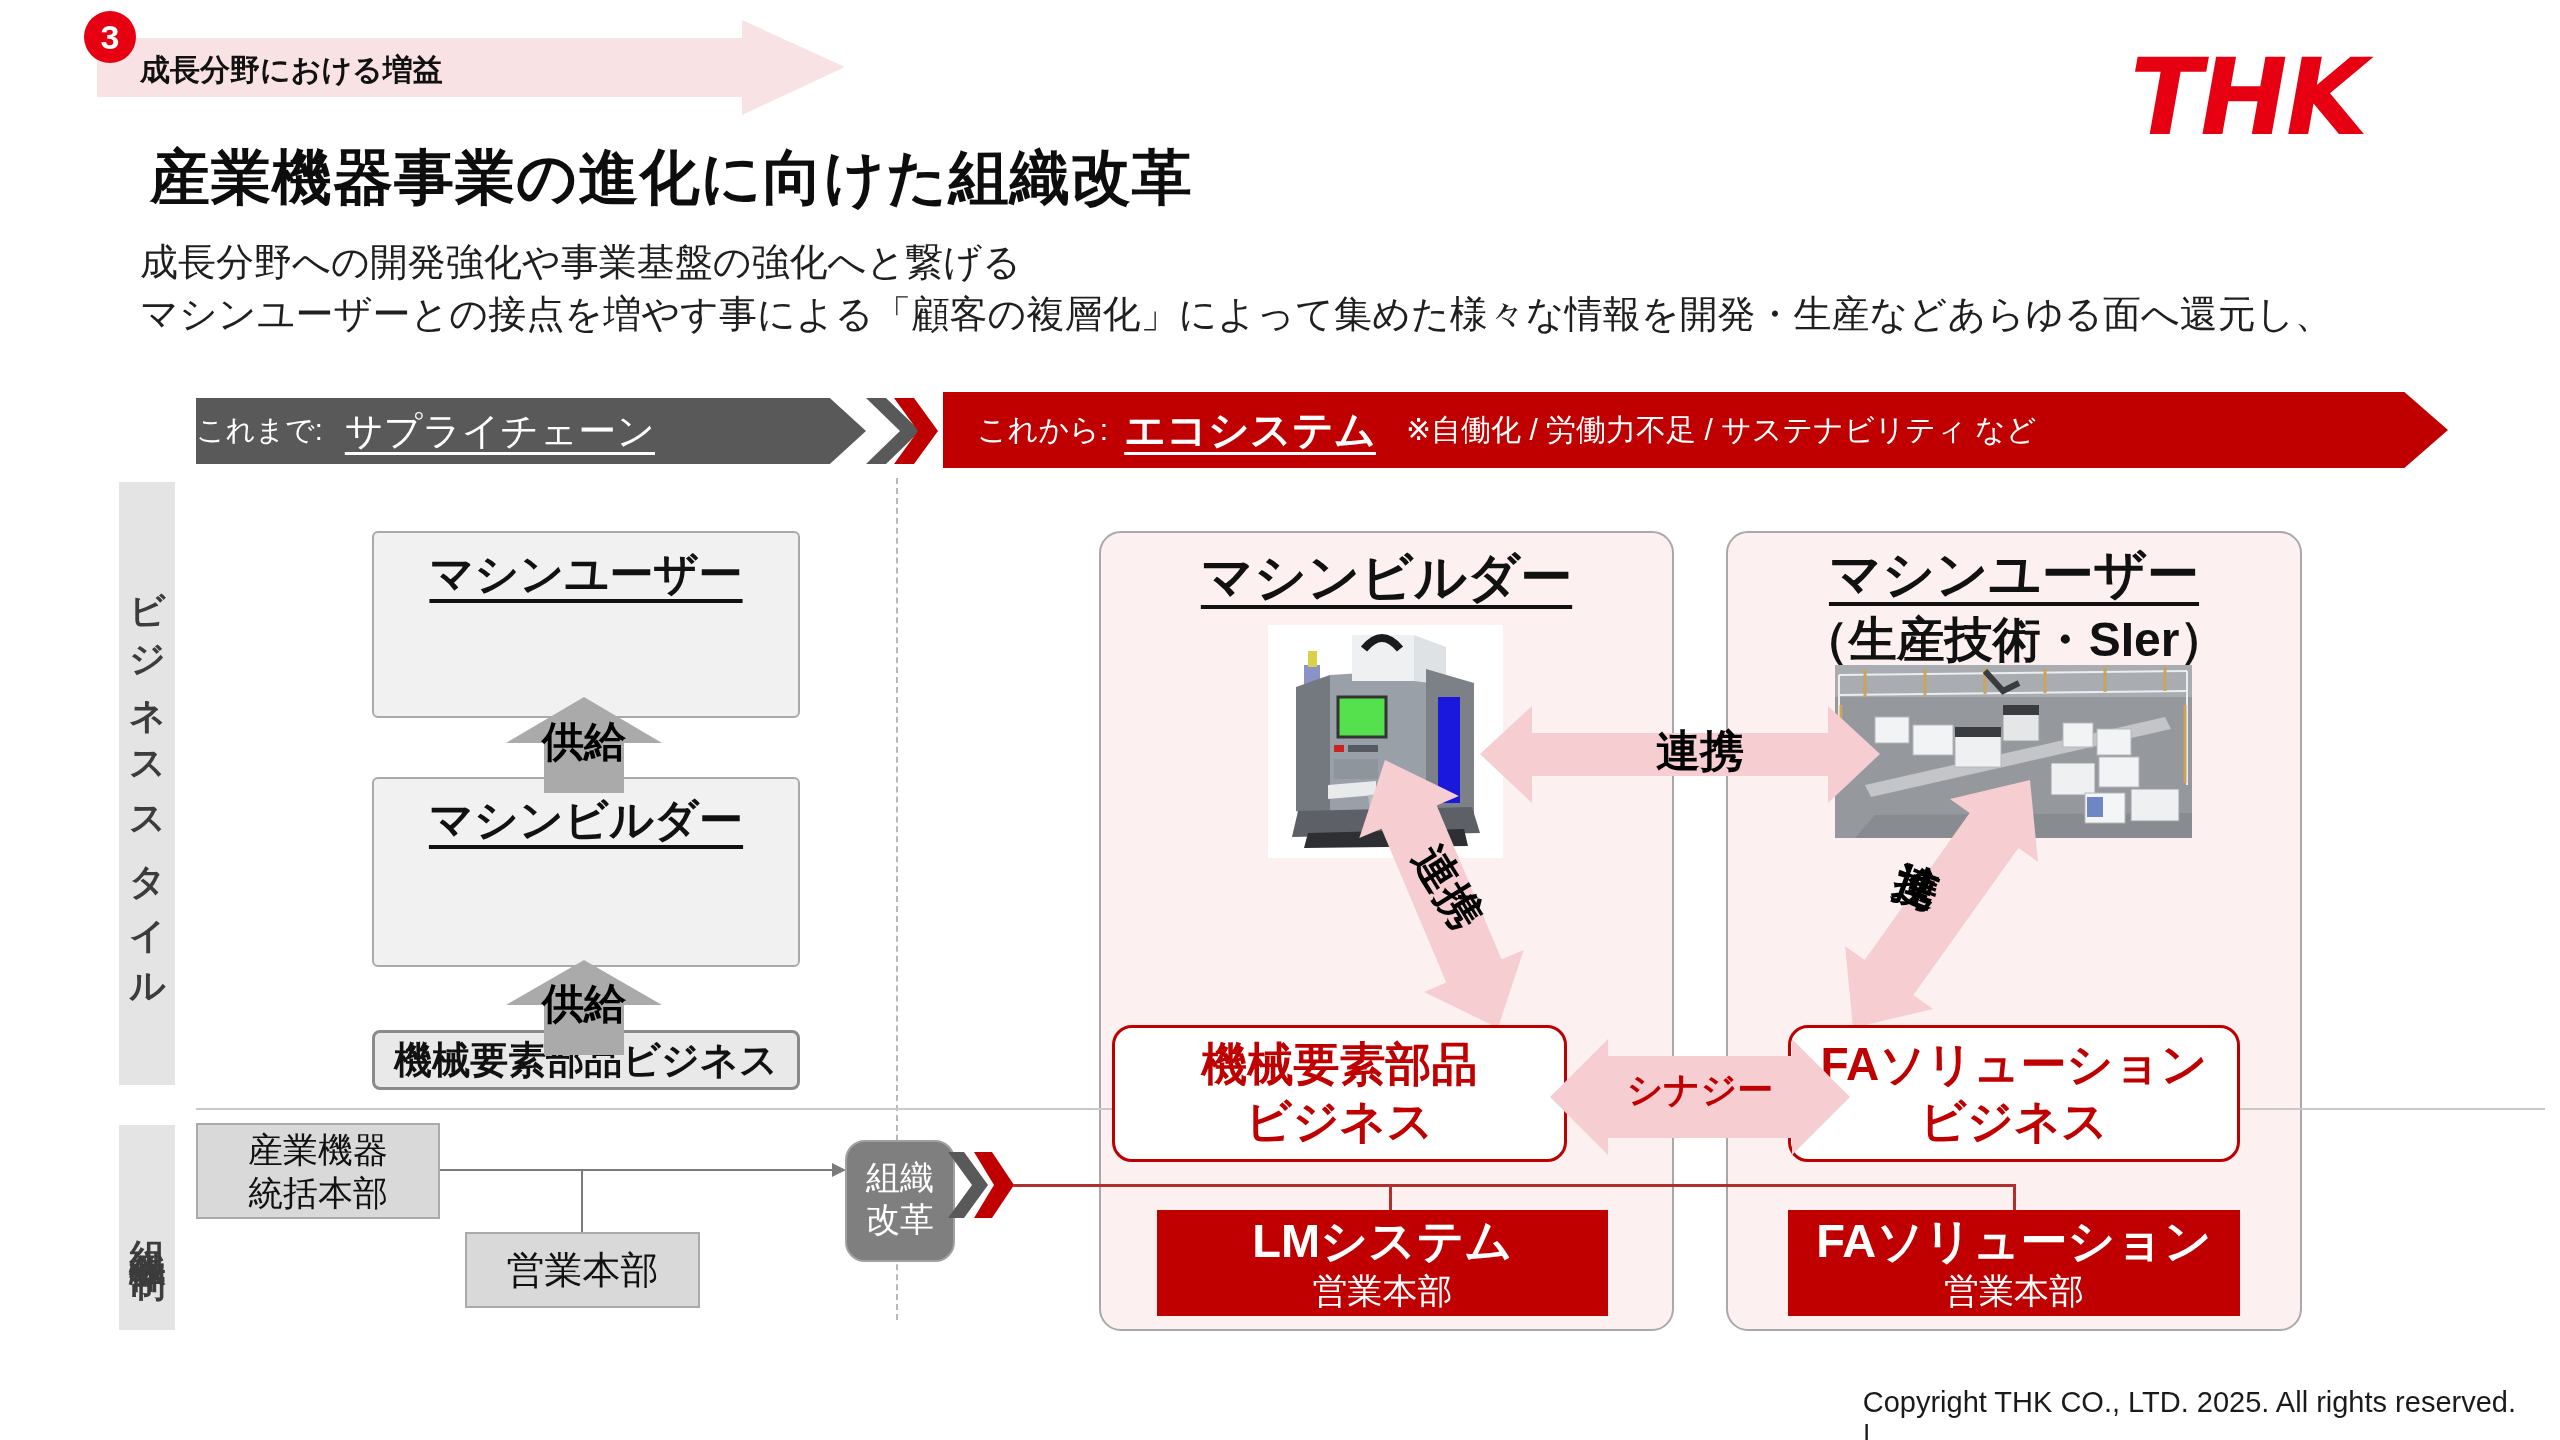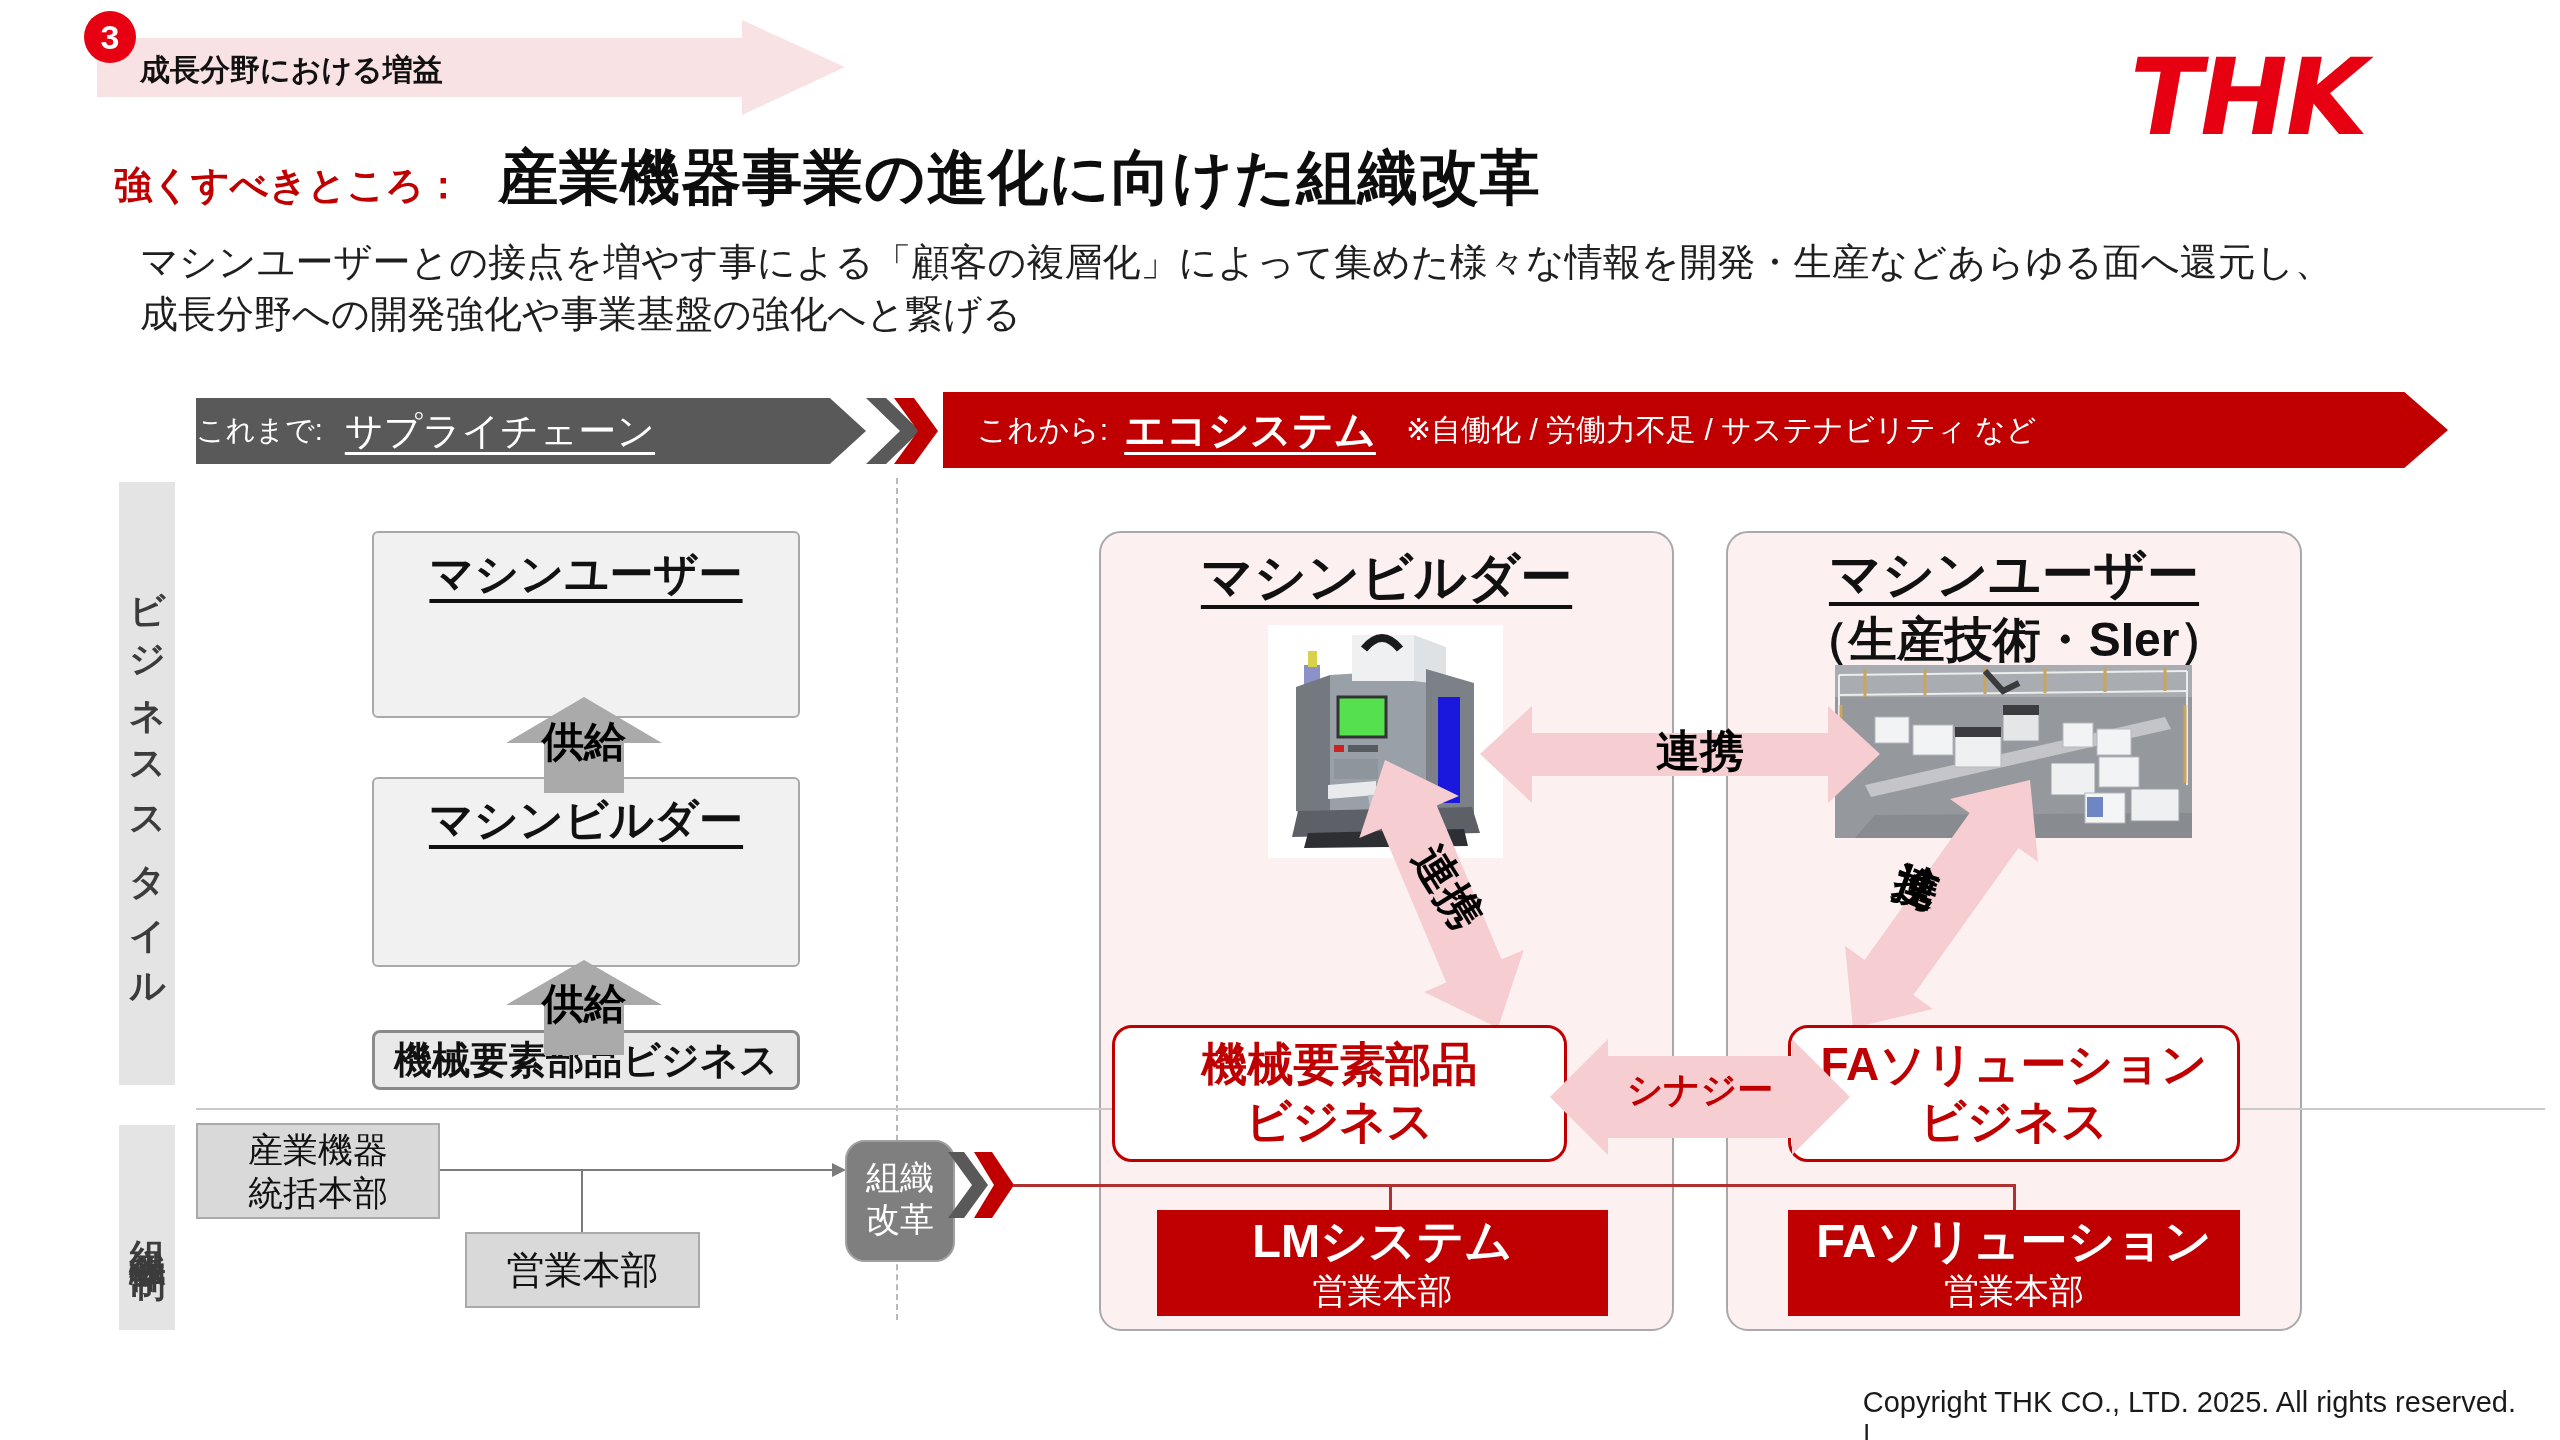--- a/index.html
+++ b/index.html
@@ -107,26 +107,25 @@
 
   <div class="abs ctr badge">3</div>
   <svg class="abs banner-arrow" width="748" height="95" viewBox="0 0 748 95">
     <polygon points="0,18 645,18 645,0 748,47 645,95 645,77 0,77" fill="#f9e2e4"></polygon>
   </svg>
   <div class="abs banner-label">成長分野における増益</div>
 
   <div class="abs logo">THK</div>
 
   <div class="abs title-row">
-    <span class="title-prefix">強くすべきところ：</span>
     <span class="title-main">産業機器事業の進化に向けた組織改革</span>
   </div>
   <div class="abs lead">
+    <div>成長分野への開発強化や事業基盤の強化へと繋げる</div>
     <div>マシンユーザーとの接点を増やす事による「顧客の複層化」によって集めた様々な情報を開発・生産などあらゆる面へ還元し、</div>
-    <div>成長分野への開発強化や事業基盤の強化へと繋げる</div>
   </div>
 
   <div class="abs bar-before">
     <span class="lbl">これまで:</span>
     <span class="val">サプライチェーン</span>
   </div>
   <svg class="abs chev" style="left:866px;top:398px;" width="72" height="66" viewBox="0 0 72 66">
     <polygon points="0,0 20,0 54,33 20,66 0,66 34,33" fill="#595959"></polygon>
     <polygon points="28,0 48,0 72,33 48,66 28,66 52,33" fill="#c00000"></polygon>
   </svg>

